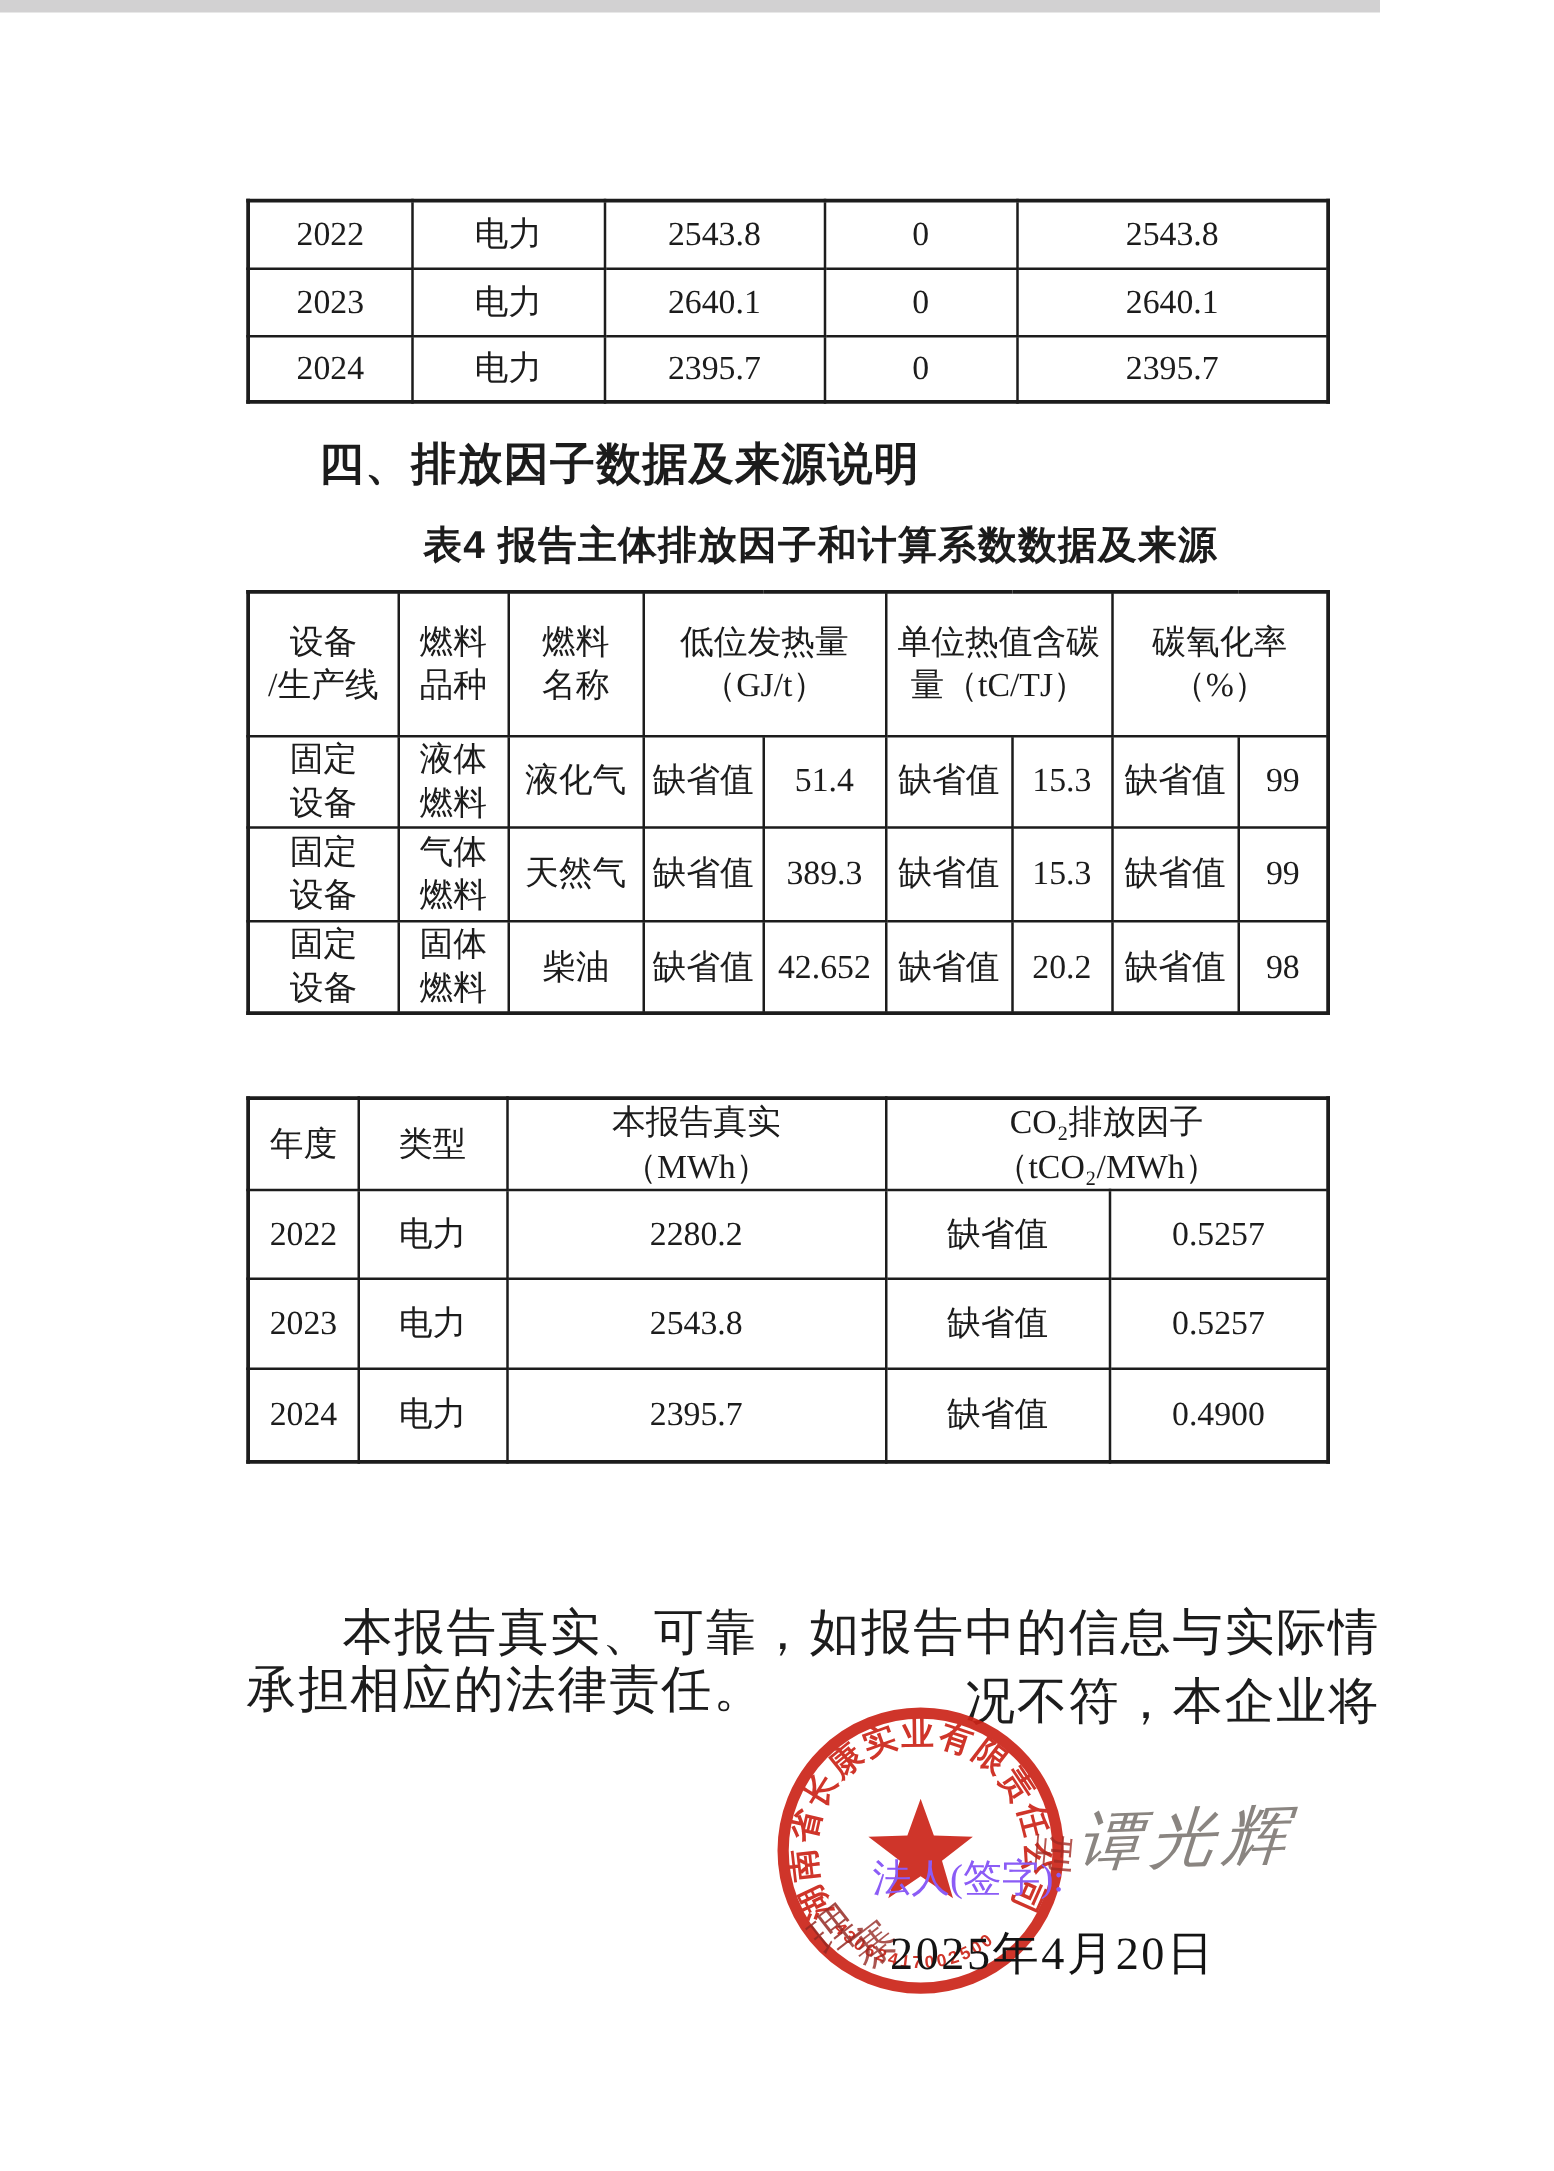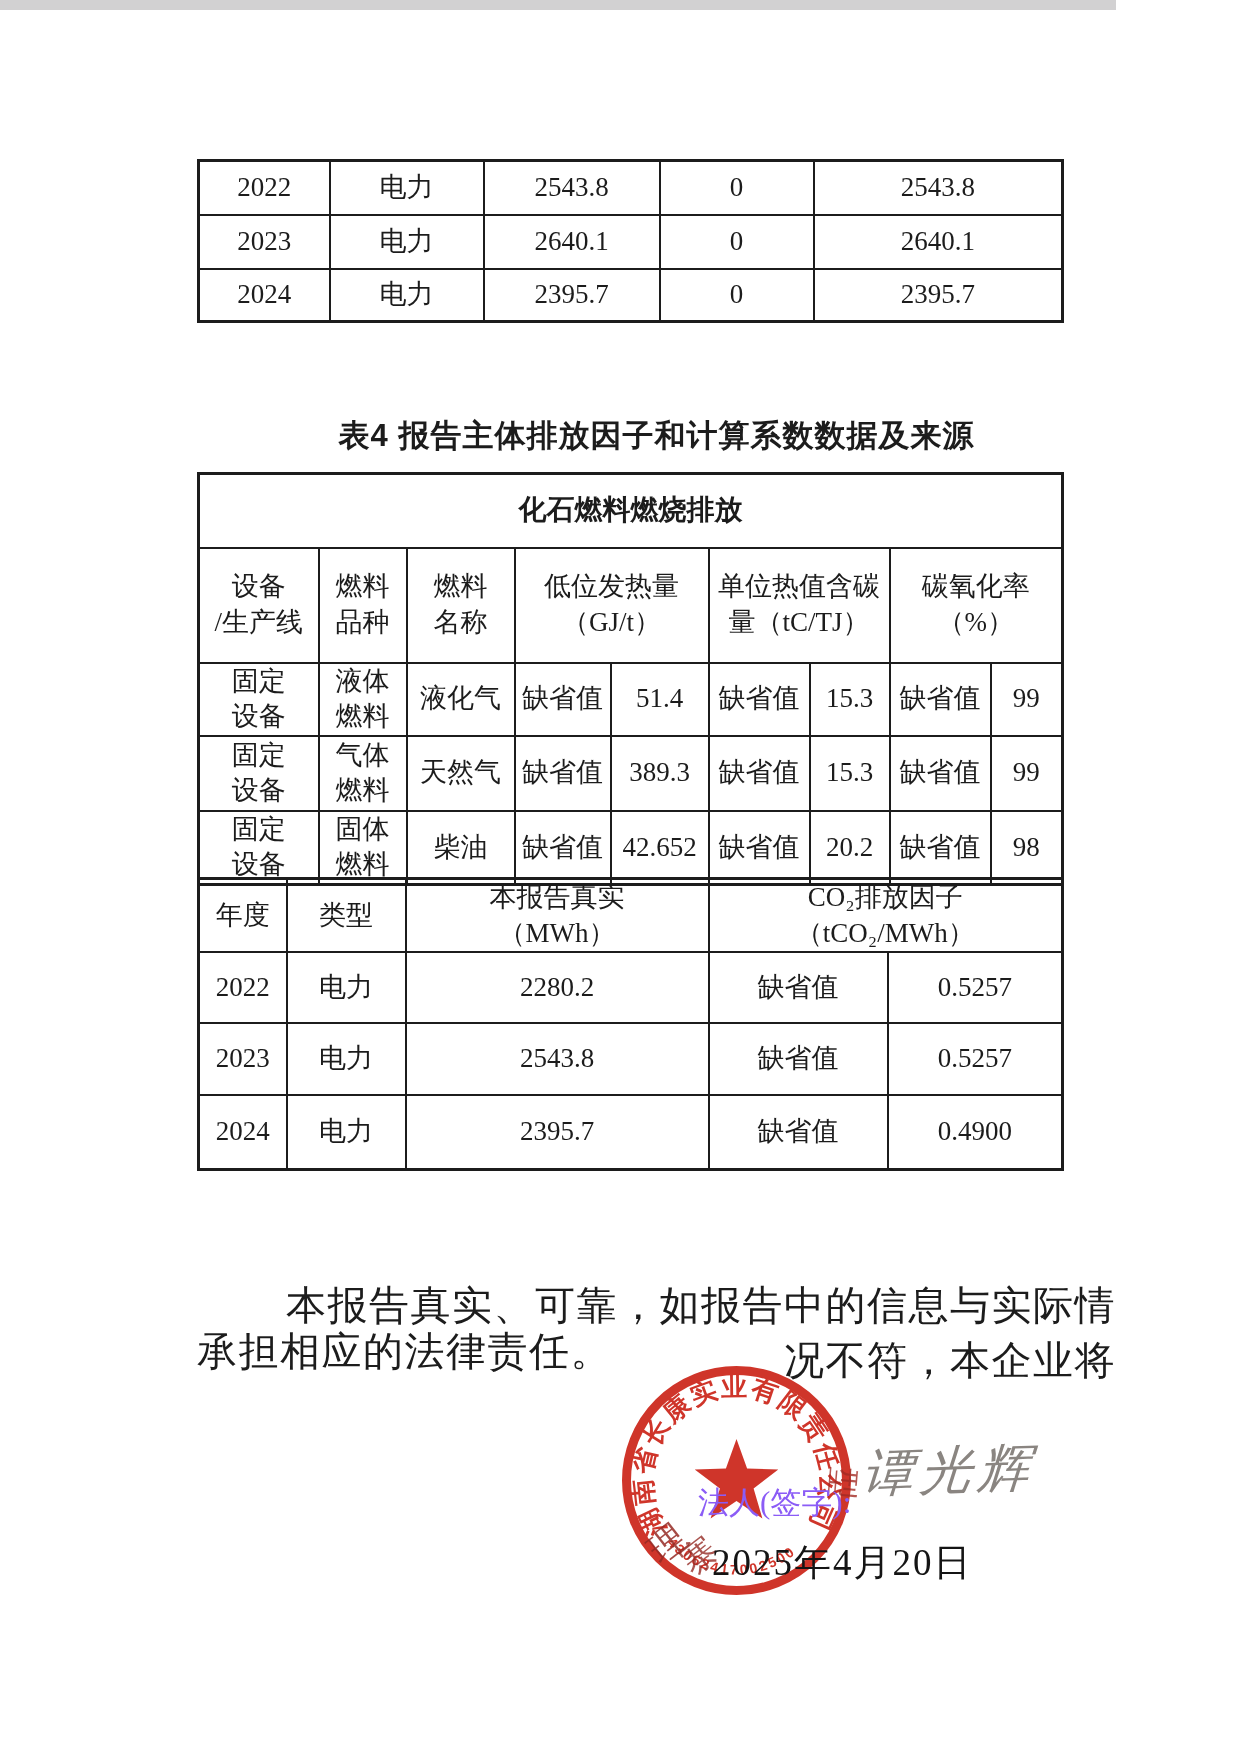--- a/index.html
+++ b/index.html
@@ -1,17 +1,17 @@
 <!DOCTYPE html>
 <html><head>
 <meta charset="utf-8">
 <style>
   html,body{margin:0;padding:0;background:#ffffff;}
   .page{position:relative;width:1104px;height:1737px;background:#ffffff;overflow:hidden;
-        font-family:"Liberation Serif", serif;color:#1c1c1c;padding-left:12px;}
+        font-family:"Liberation Serif", serif;color:#1c1c1c;}
   .topbar{position:absolute;left:0;top:0;width:1243px;height:10px;background:#d2d1d2;}
   table.doc{border-collapse:collapse;table-layout:fixed;position:absolute;
             font-size:27px;color:#1c1c1c;}
   table.doc{border:3px solid #1c1c1c;}
   table.doc td{border:2px solid #1c1c1c;text-align:center;vertical-align:middle;
                padding:0;line-height:1.32;white-space:pre-line;}
   td.mergehead{font-family:"Liberation Sans", sans-serif;font-weight:bold;font-size:28px;}
   .heading{position:absolute;left:255px;top:347px;font-family:"Liberation Sans", sans-serif;
            font-weight:bold;font-size:36px;letter-spacing:1px;}
   .tbltitle{position:absolute;left:197px;top:415px;width:864px;text-align:center;text-indent:55px;
@@ -59,38 +59,36 @@
     <tr style="height:53px">
       <td>2024</td>
       <td>电力</td>
       <td>2395.7</td>
       <td>0</td>
       <td>2395.7</td>
     </tr>
   </tbody>
     </table>
 
+  <div class="heading">四、排放因子数据及来源说明</div>
   <div class="tbltitle">表4 报告主体排放因子和计算系数数据及来源</div>
 
   <table class="doc" style="left:197px;top:472px;width:864px;">
     <colgroup>
         <col style="width:120px">
         <col style="width:88px">
         <col style="width:108px">
         <col style="width:96px">
         <col style="width:98px">
         <col style="width:101px">
         <col style="width:80px">
         <col style="width:101px">
         <col style="width:72px">
       </colgroup>
     <tbody>
-        <tr style="height:74px">
-      <td colspan="9" class="mergehead">化石燃料燃烧排放</td>
-    </tr>
     <tr style="height:115px">
       <td>设备
 /生产线</td>
       <td>燃料
 品种</td>
       <td>燃料
 名称</td>
       <td colspan="2">低位发热量
 （GJ/t）</td>
       <td colspan="2">单位热值含碳

